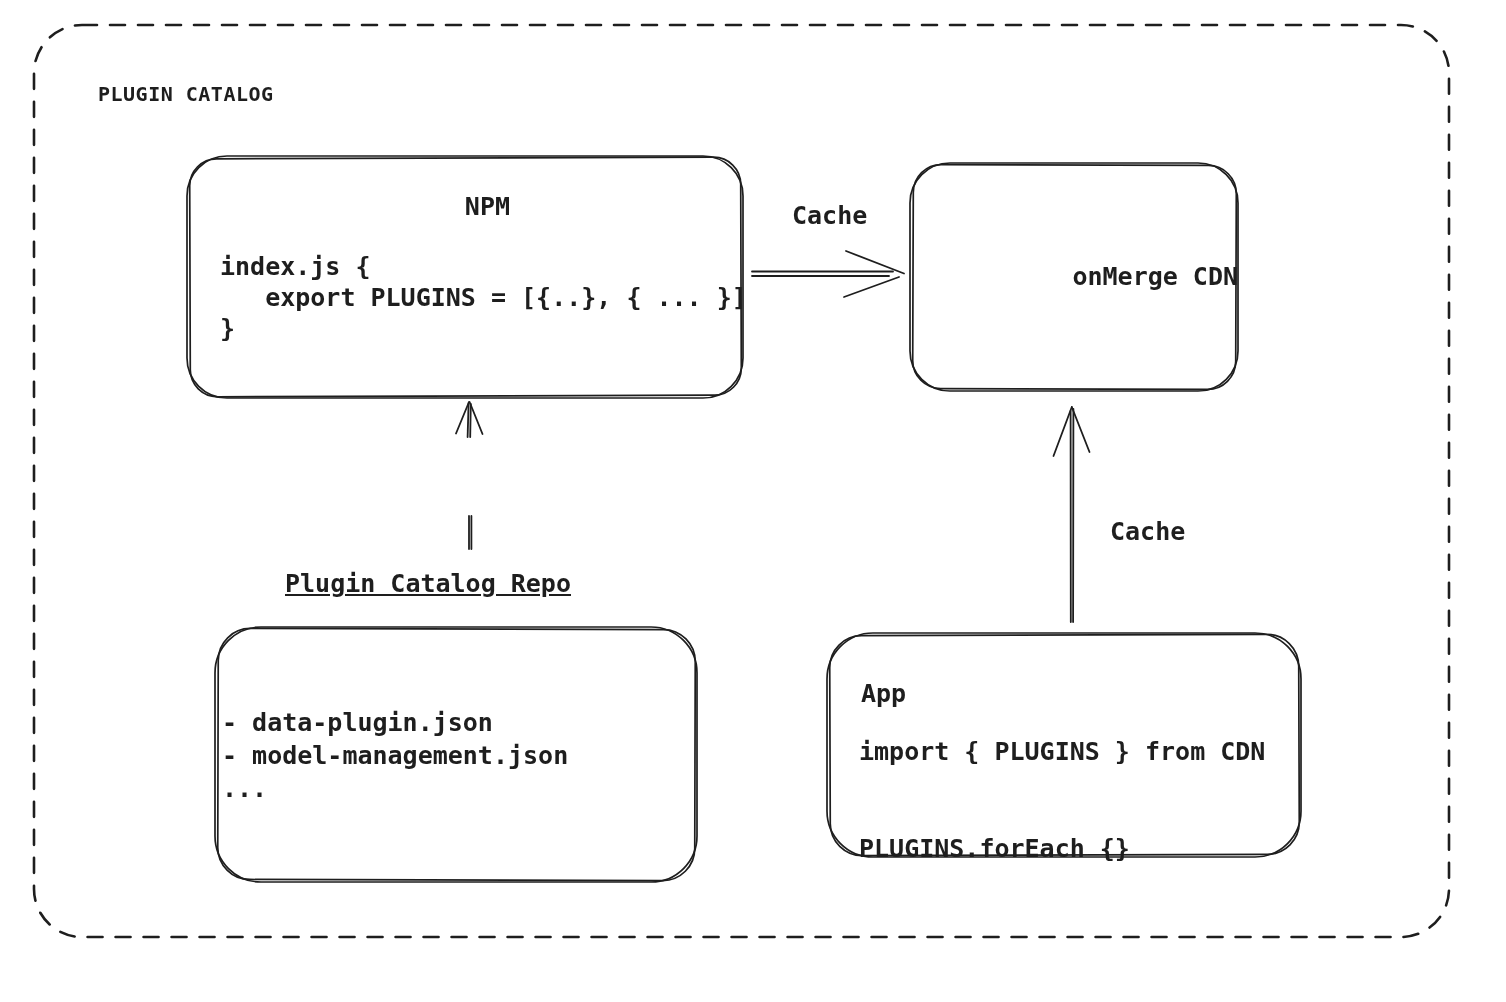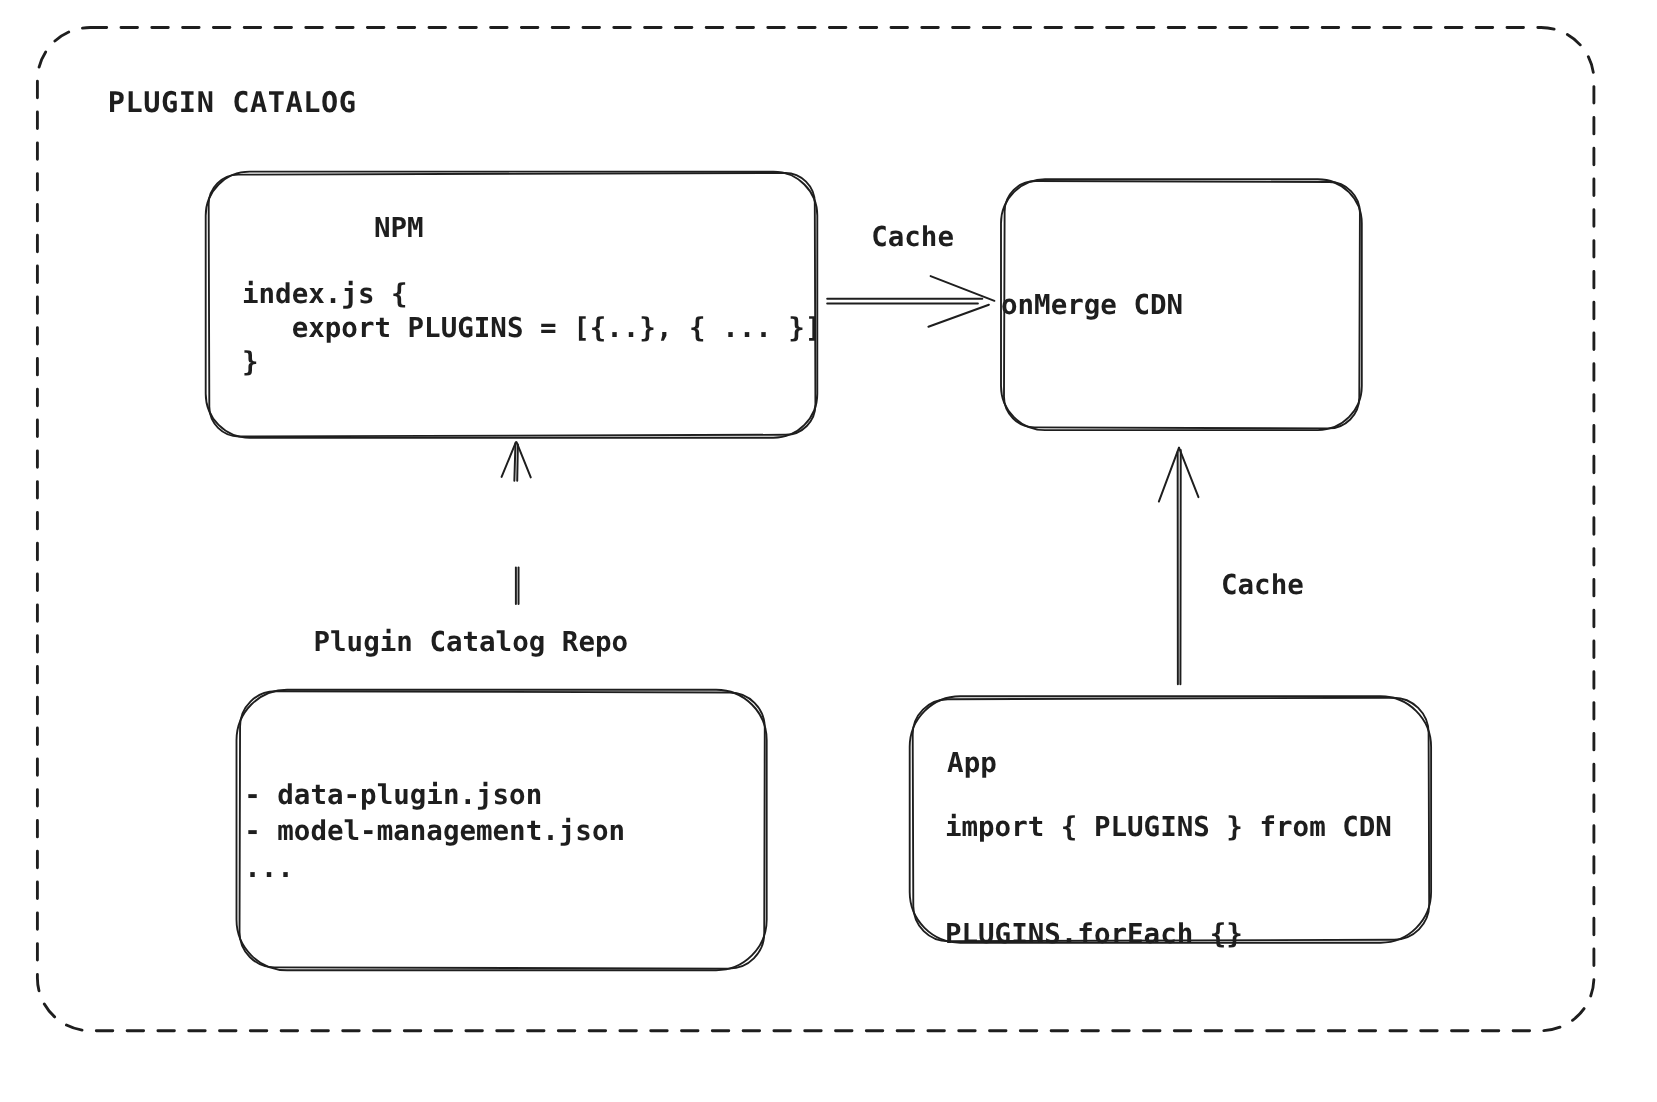--- a/index.html
+++ b/index.html
@@ -15,22 +15,22 @@
   .shapes { position: absolute; left: 0; top: 0; }
   .ink { stroke: var(--ink, #1e1e1e); fill: none; stroke-linecap: round; }
   .txt {
     position: absolute;
     font-size: 25px;
     font-weight: 600;
     line-height: 32px;
     white-space: pre;
     color: var(--ink, #1e1e1e);
   }
-  .center { text-align: left; }
-  .title-txt { font-size: 26px; letter-spacing: 0.5px; }
+  .center { text-align: right; }
+  .title-txt { font-size: 20px; letter-spacing: 0.5px; }
   .code { line-height: 31px; }
   .files { line-height: 33px; }
 </style>
 </head>
 <body>
 
 <div class="canvas">
 
   <svg class="shapes" width="1506" height="1002" viewBox="0 0 1506 1002">
 
@@ -86,21 +86,21 @@
 
   <div class="txt code" style="left:220px; top:251px;">index.js {
    export PLUGINS = [{..}, { ... }]
 }</div>
 
   <div class="txt" style="left:792px; top:200px;text-align:right;">Cache</div>
 
   <div class="txt center" style="left:910px; top:261px; width:328px;">onMerge CDN</div>
 
 
-  <div class="txt" style="left:285px; top:568px;">Plugin Catalog Repo</div>
+  <div class="txt" style="left:285px; top:568px;text-decoration:underline;">Plugin Catalog Repo</div>
 
   <div class="txt files" style="left:222px; top:706px;">- data-plugin.json
 - model-management.json
 ...</div>
 
   <div class="txt" style="left:1110px; top:516px;">Cache</div>
 
   <div class="txt" style="left:861px; top:678px;">App</div>
 
   <div class="txt" style="left:859px; top:736px;">import { PLUGINS } from CDN</div>

